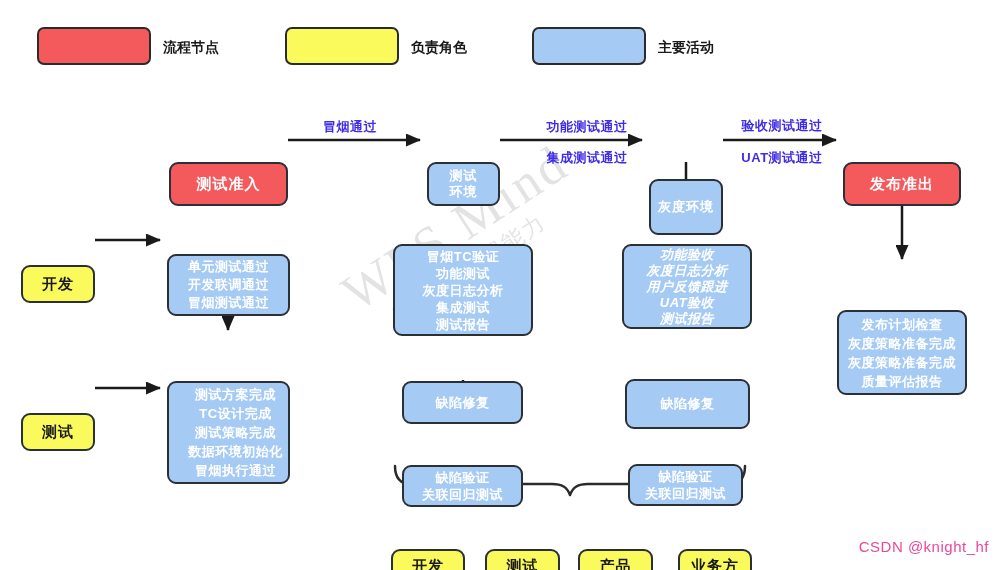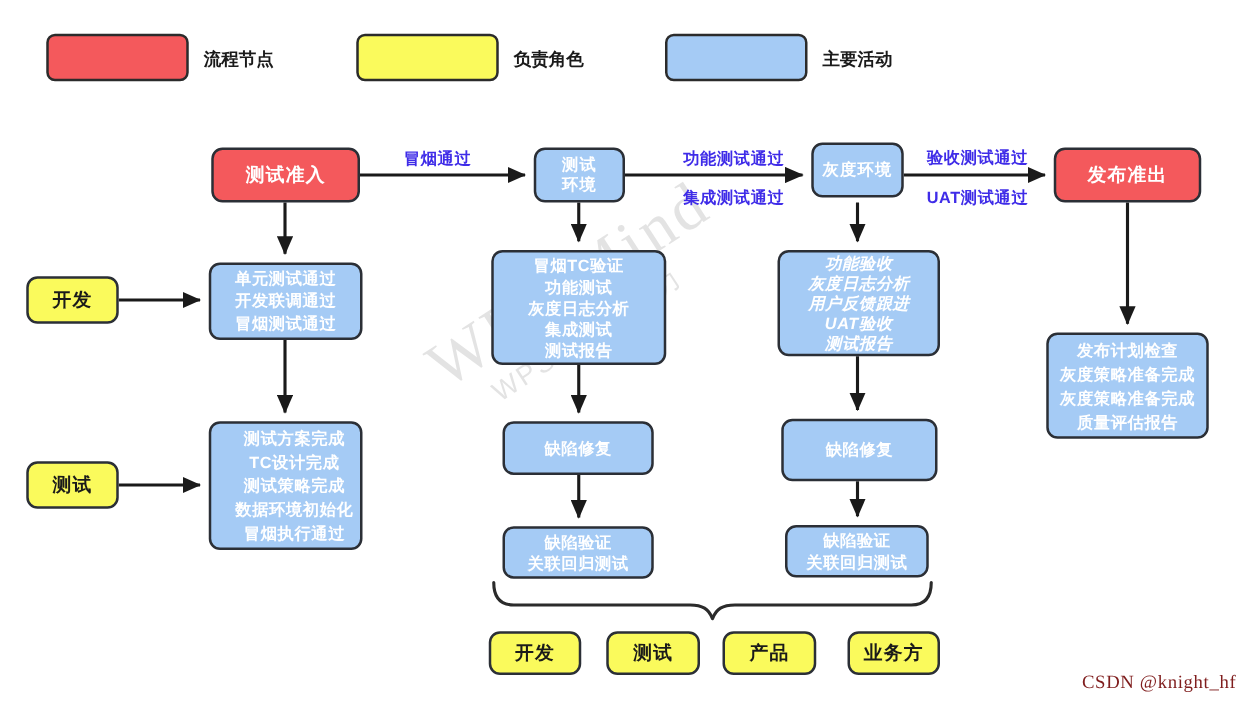--- a/index.html
+++ b/index.html
@@ -4,21 +4,21 @@
 <style>
   html,body{margin:0;padding:0;background:#fff;}
   #canvas{
     position:relative;width:1003px;height:570px;background:#ffffff;overflow:hidden;
     font-family:"Liberation Sans","DejaVu Sans",sans-serif;
   }
   svg.layer{position:absolute;left:0;top:0;pointer-events:none;}
   .box{
     position:absolute;box-sizing:border-box;border:2.5px solid #2b2f36;border-radius:9px;
     display:flex;flex-direction:column;align-items:center;justify-content:center;
-    text-align:center;font-weight:bold;
+    text-align:center;font-weight:bold;margin-top:44px;
   }
   .red{background:#f4595c;color:#ffffff;}
   .yellow{background:#fafa5c;color:#1a1a1a;}
   .blue{background:#a5cbf5;color:#ffffff;}
   .node-text{font-size:15px;letter-spacing:1px;}
   .role-text{font-size:15px;letter-spacing:1px;}
   .act{font-size:13px;letter-spacing:0.5px;}
   .lh16 .line{line-height:16px;font-style:italic;}
   .lh17 .line{line-height:17px;}
   .lh18 .line{line-height:18px;}
@@ -29,21 +29,21 @@
     color:#3f2ce8;font-size:13px;font-weight:bold;white-space:nowrap;letter-spacing:0.5px;
   }
   .legend-swatch{position:absolute;box-sizing:border-box;width:114px;height:38px;border:2px solid #2b2b2b;border-radius:7px;}
   .legend-label{position:absolute;font-size:14px;font-weight:bold;color:#1a1a1a;white-space:nowrap;}
   .watermark{
     position:absolute;transform:translate(-50%,-50%) rotate(-33deg);
     color:rgba(40,40,40,0.13);white-space:nowrap;font-weight:400;pointer-events:none;
   }
   .wm-big{font-size:52px;letter-spacing:3px;font-family:"Liberation Serif","DejaVu Serif",serif;}
   .wm-small{font-size:22px;letter-spacing:2px;}
-  .credit{position:absolute;right:14px;top:538px;font-size:15px;color:#7f1d1d;letter-spacing:0.5px;font-family:Liberation Serif, serif;}
+  .credit{position:absolute;right:14px;top:538px;font-size:15px;color:#ec4899;letter-spacing:0.5px;}
 </style>
 </head>
 <body>
 
 <div id="canvas">
 
   <div class="watermark wm-big" style="left:455px;top:228px;">WPS Mind</div>
   <div class="watermark wm-small" style="left:470px;top:268px;">WPS仅作图能力</div>
 
   <svg class="layer" width="1003" height="570" viewBox="0 0 1003 570">
@@ -78,21 +78,21 @@
   <div class="legend-swatch blue" style="left:532px;top:27px;"></div>
   <div class="legend-label" style="left:658px;top:39px;">主要活动</div>
 
   <div class="box red node-text" style="left:169px;top:118px;width:119px;height:44px;">
     <div class="line">测试准入</div>
   </div>
   <div class="box blue small-node" style="left:427px;top:118px;width:73px;height:44px;">
     <div class="line">测试</div>
     <div class="line">环境</div>
   </div>
-  <div class="box blue small-node" style="left:649px;top:114px;width:74px;height:44px;">
+  <div class="box blue small-node" style="left:649px;top:135px;width:74px;height:56px;">
     <div class="line">灰度环境</div>
   </div>
   <div class="box red node-text" style="left:843px;top:118px;width:118px;height:44px;">
     <div class="line">发布准出</div>
   </div>
 
   <div class="edge-label" style="left:350px;top:127px;">冒烟通过</div>
   <div class="edge-label" style="left:587px;top:127px;">功能测试通过</div>
   <div class="edge-label" style="left:587px;top:158px;">集成测试通过</div>
   <div class="edge-label" style="left:782px;top:126px;">验收测试通过</div>

